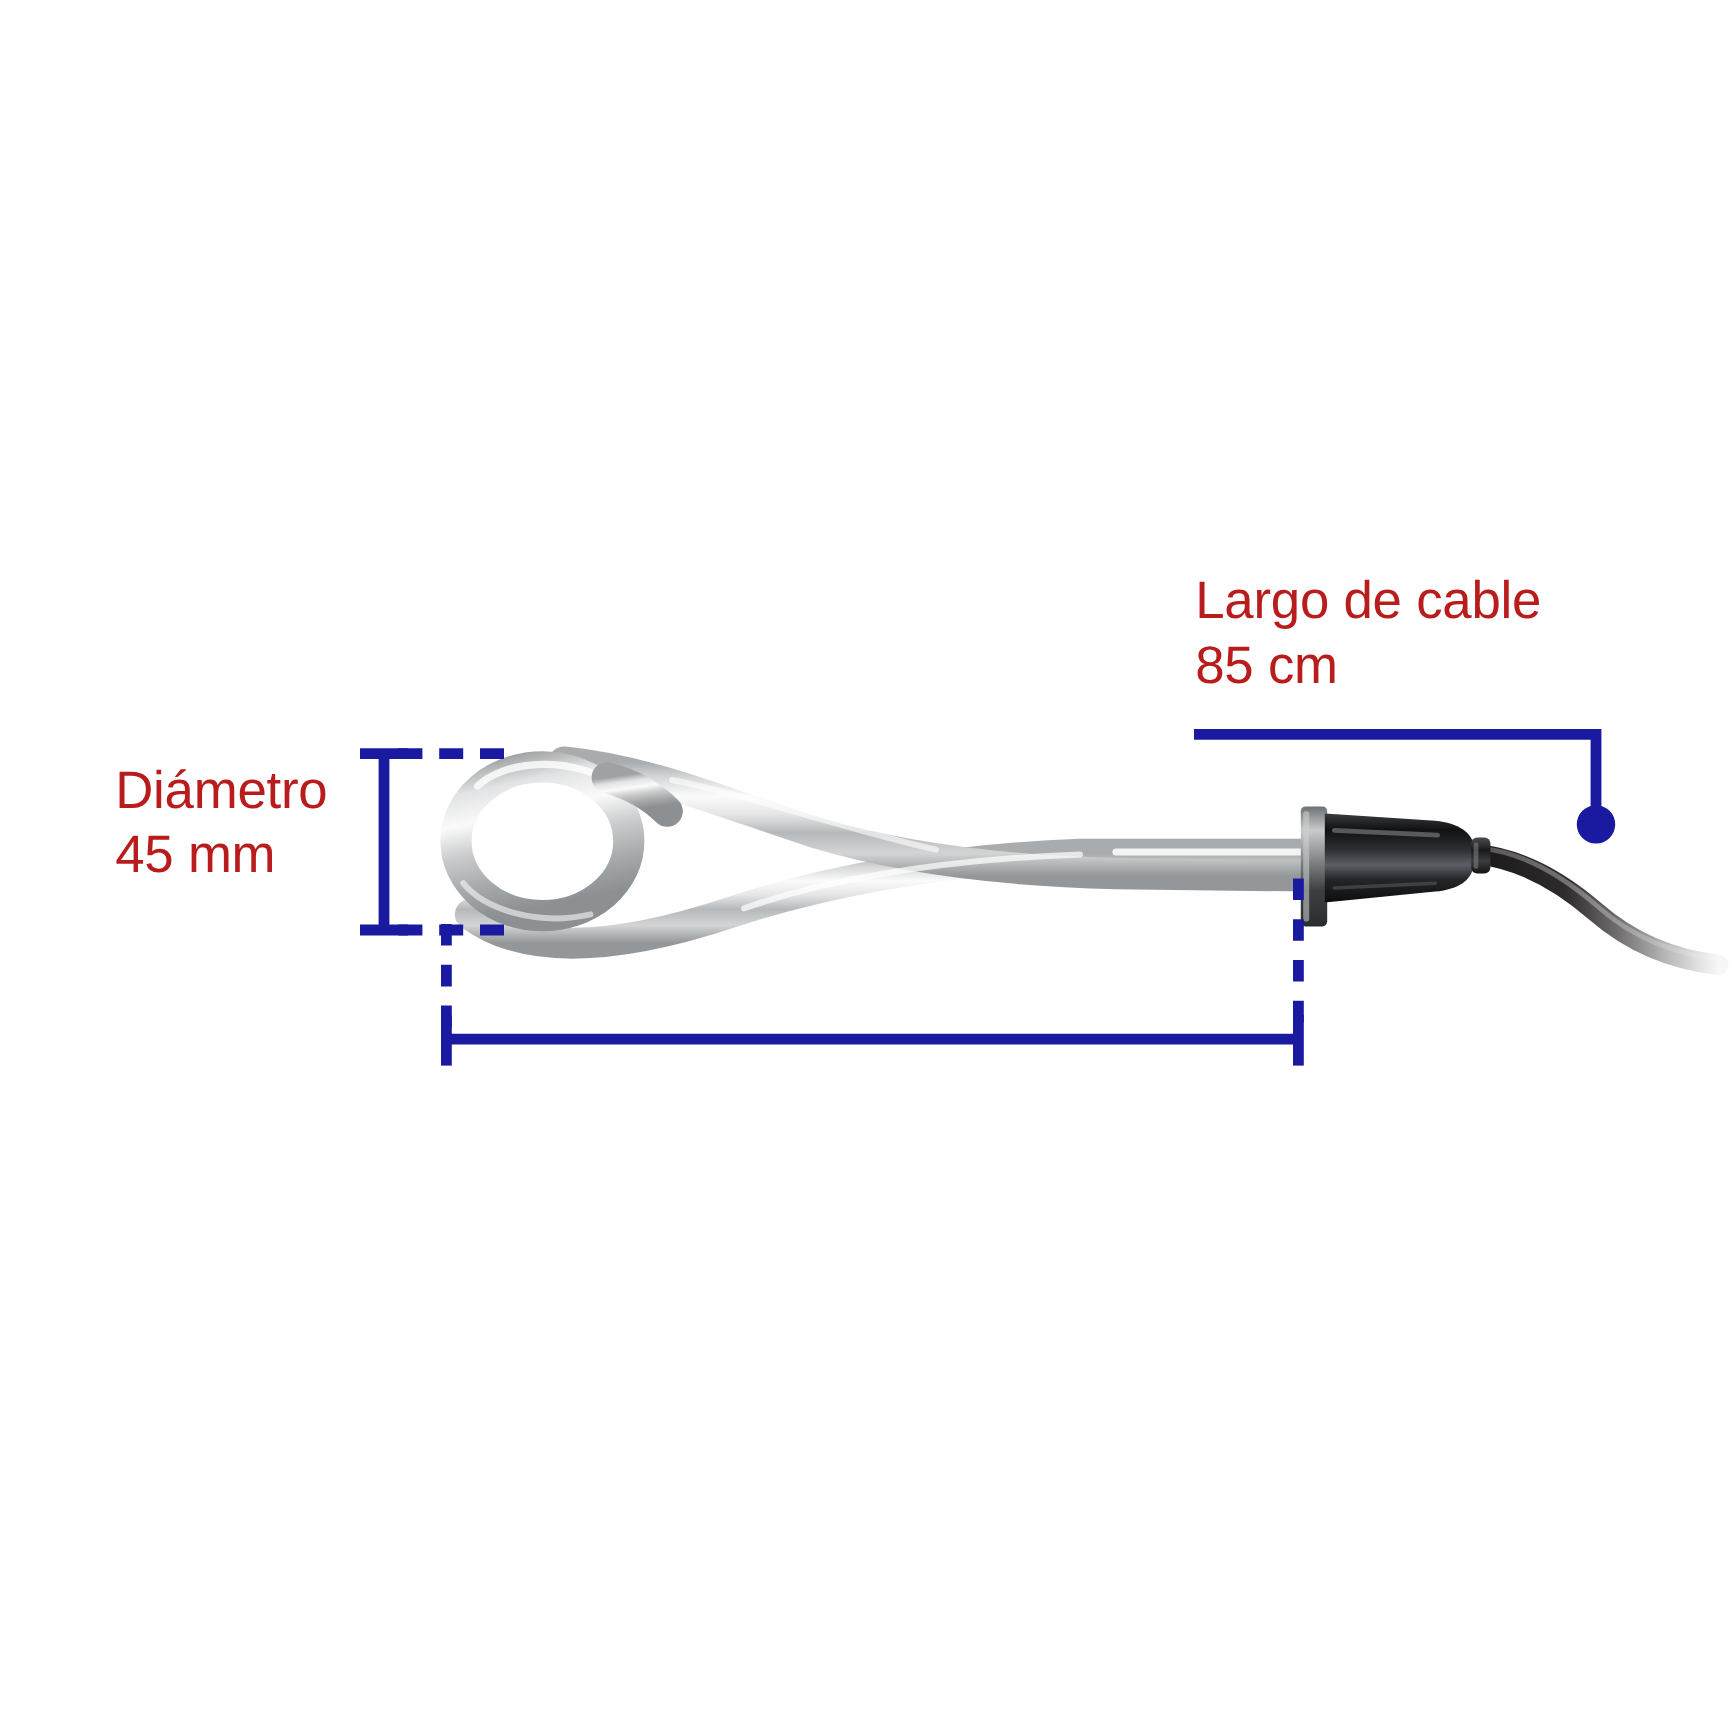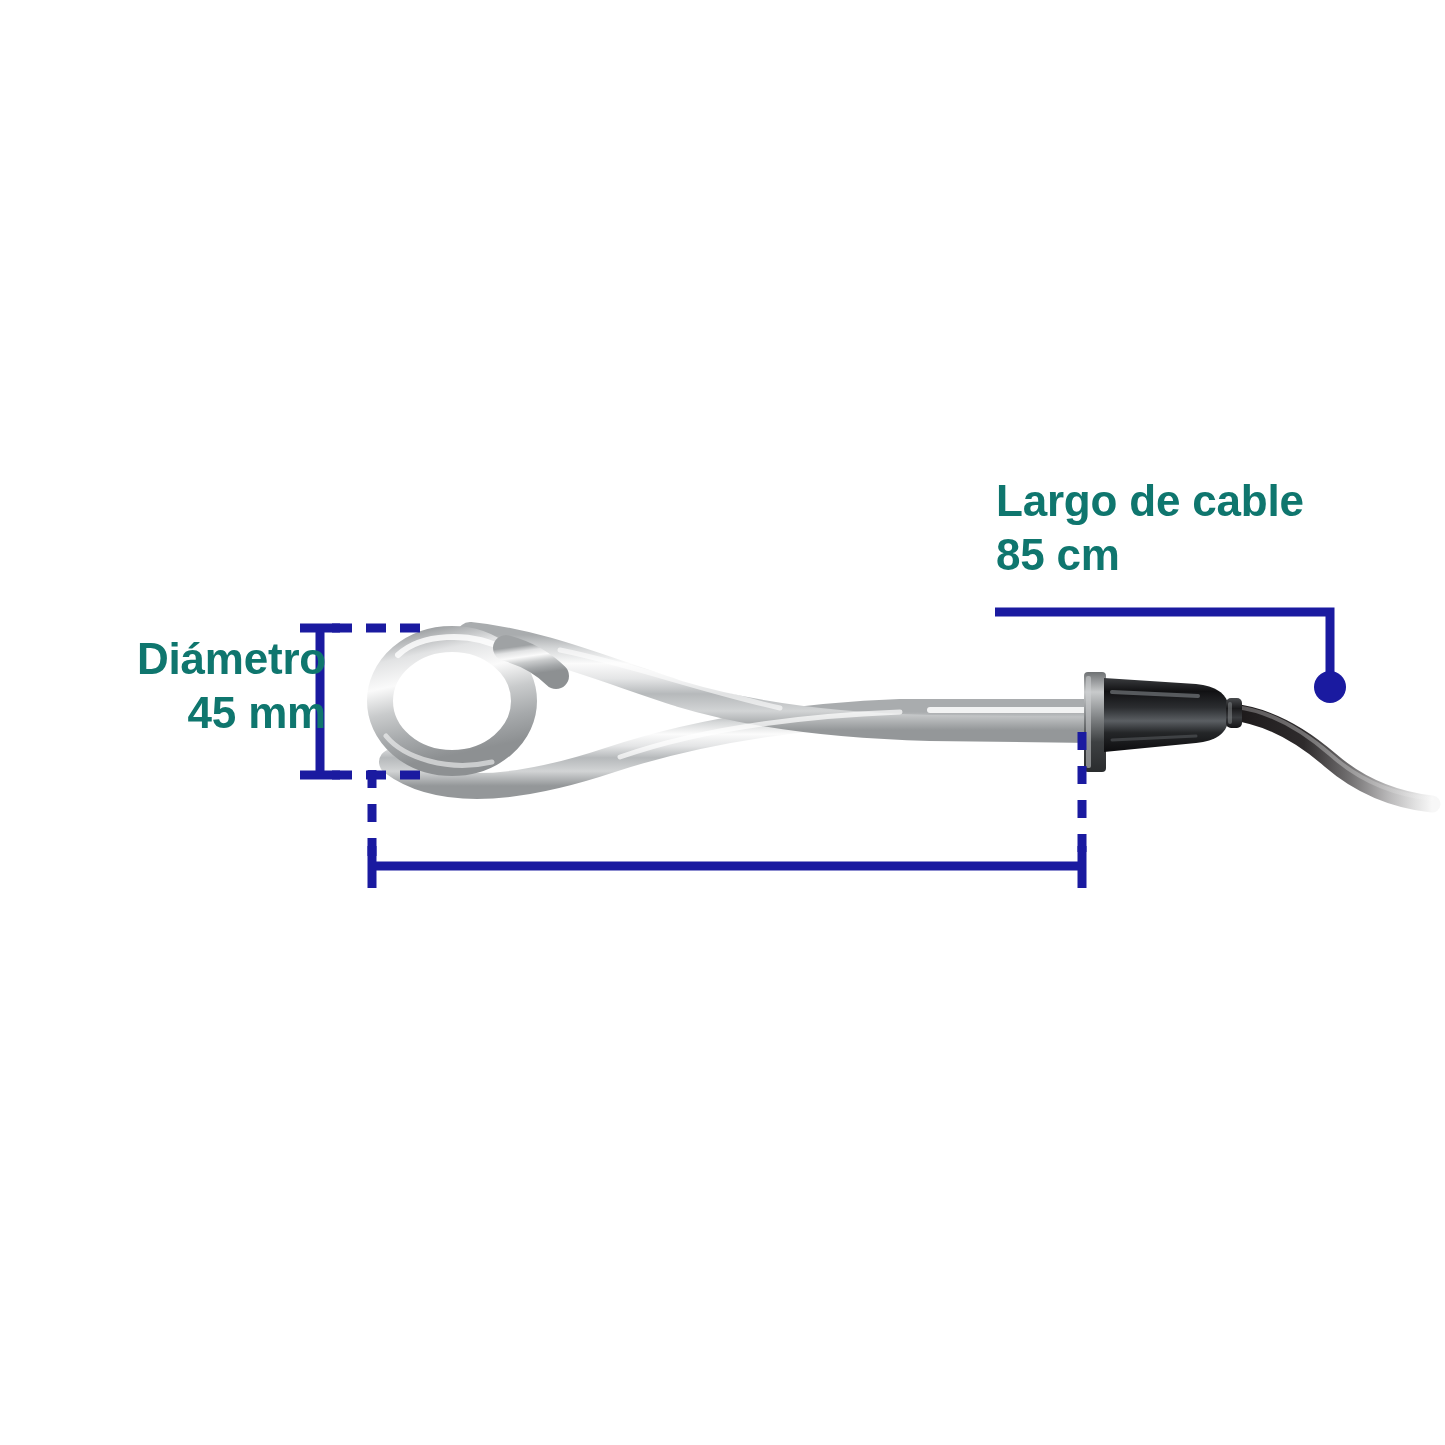--- a/index.html
+++ b/index.html
@@ -14,31 +14,31 @@
     width:1445px; height:1445px;
     background:#ffffff;
   }
   svg.layer{
     position:absolute; left:0; top:0;
     width:1445px; height:1445px;
     overflow:visible;
   }
   .dim-label{
     position:absolute;
-    color:#0f766e;
-    font-weight:700;
+    color:#b91c1c;
+    font-weight:400;
     font-size:44px;
     line-height:1.22;
     letter-spacing:-0.2px;
     white-space:pre-line;
   }
   #label-diametro{
     left:96px; top:632px;
     width:230px;
-    text-align:right;
+    text-align:left;
   }
   #label-cable{
     left:996px; top:474px;
     width:400px;
     text-align:left;
   }
   #label-tubo{
     left:525px; top:900px;
     width:400px;
     text-align:center;

